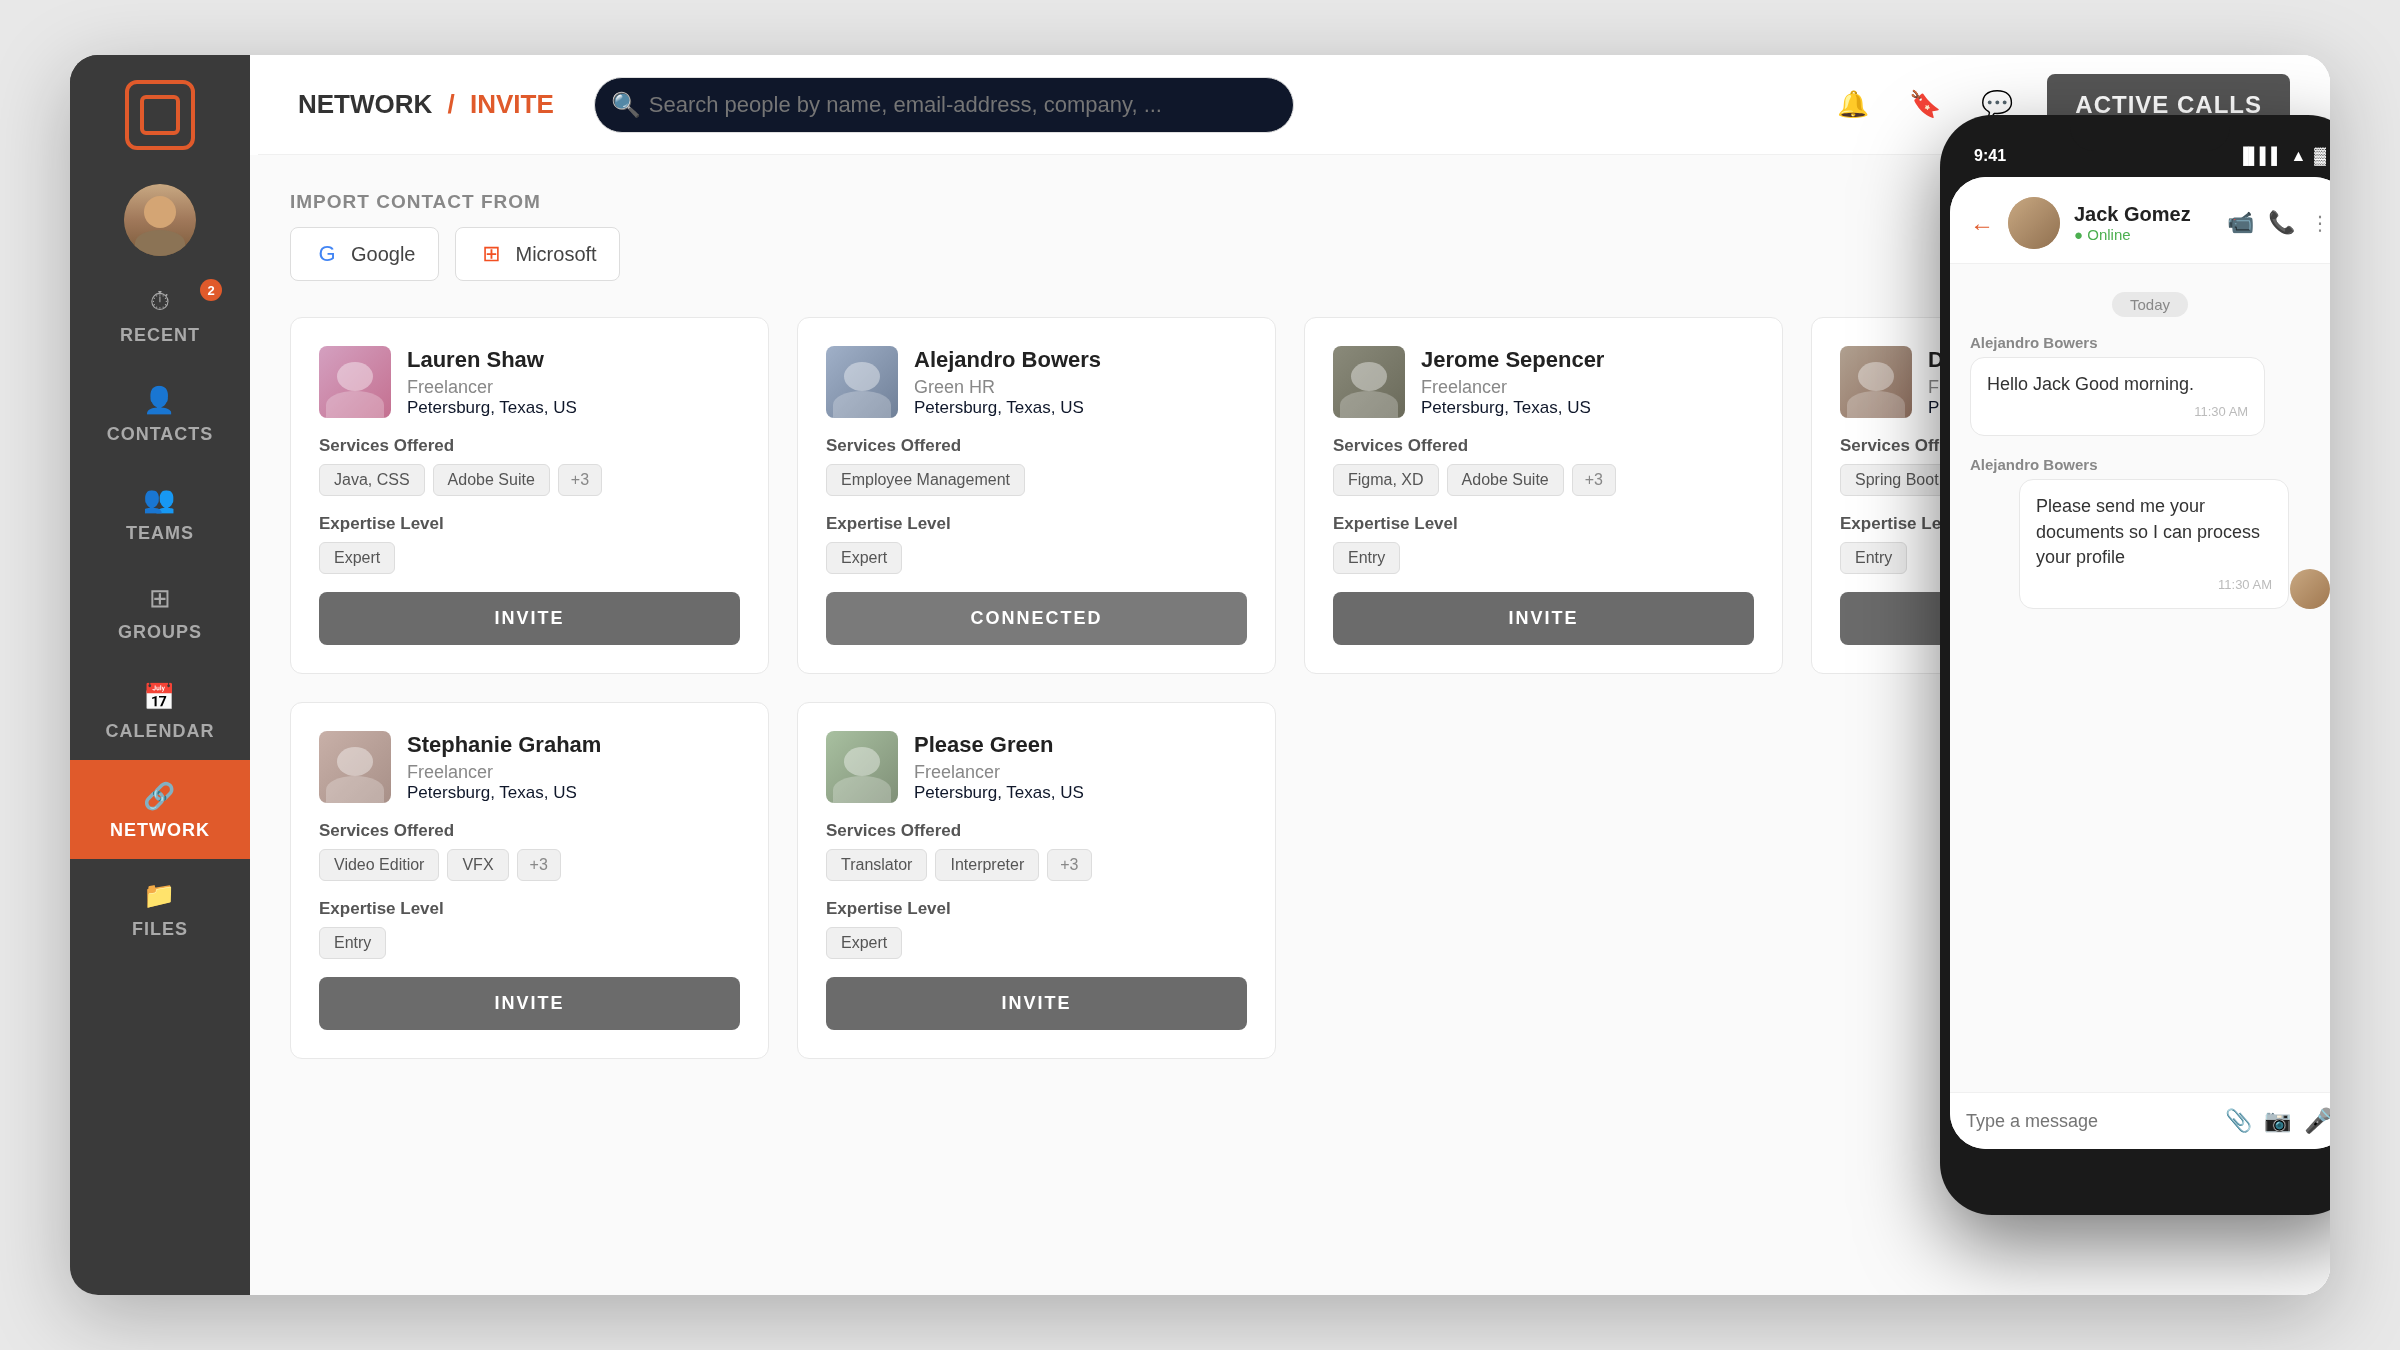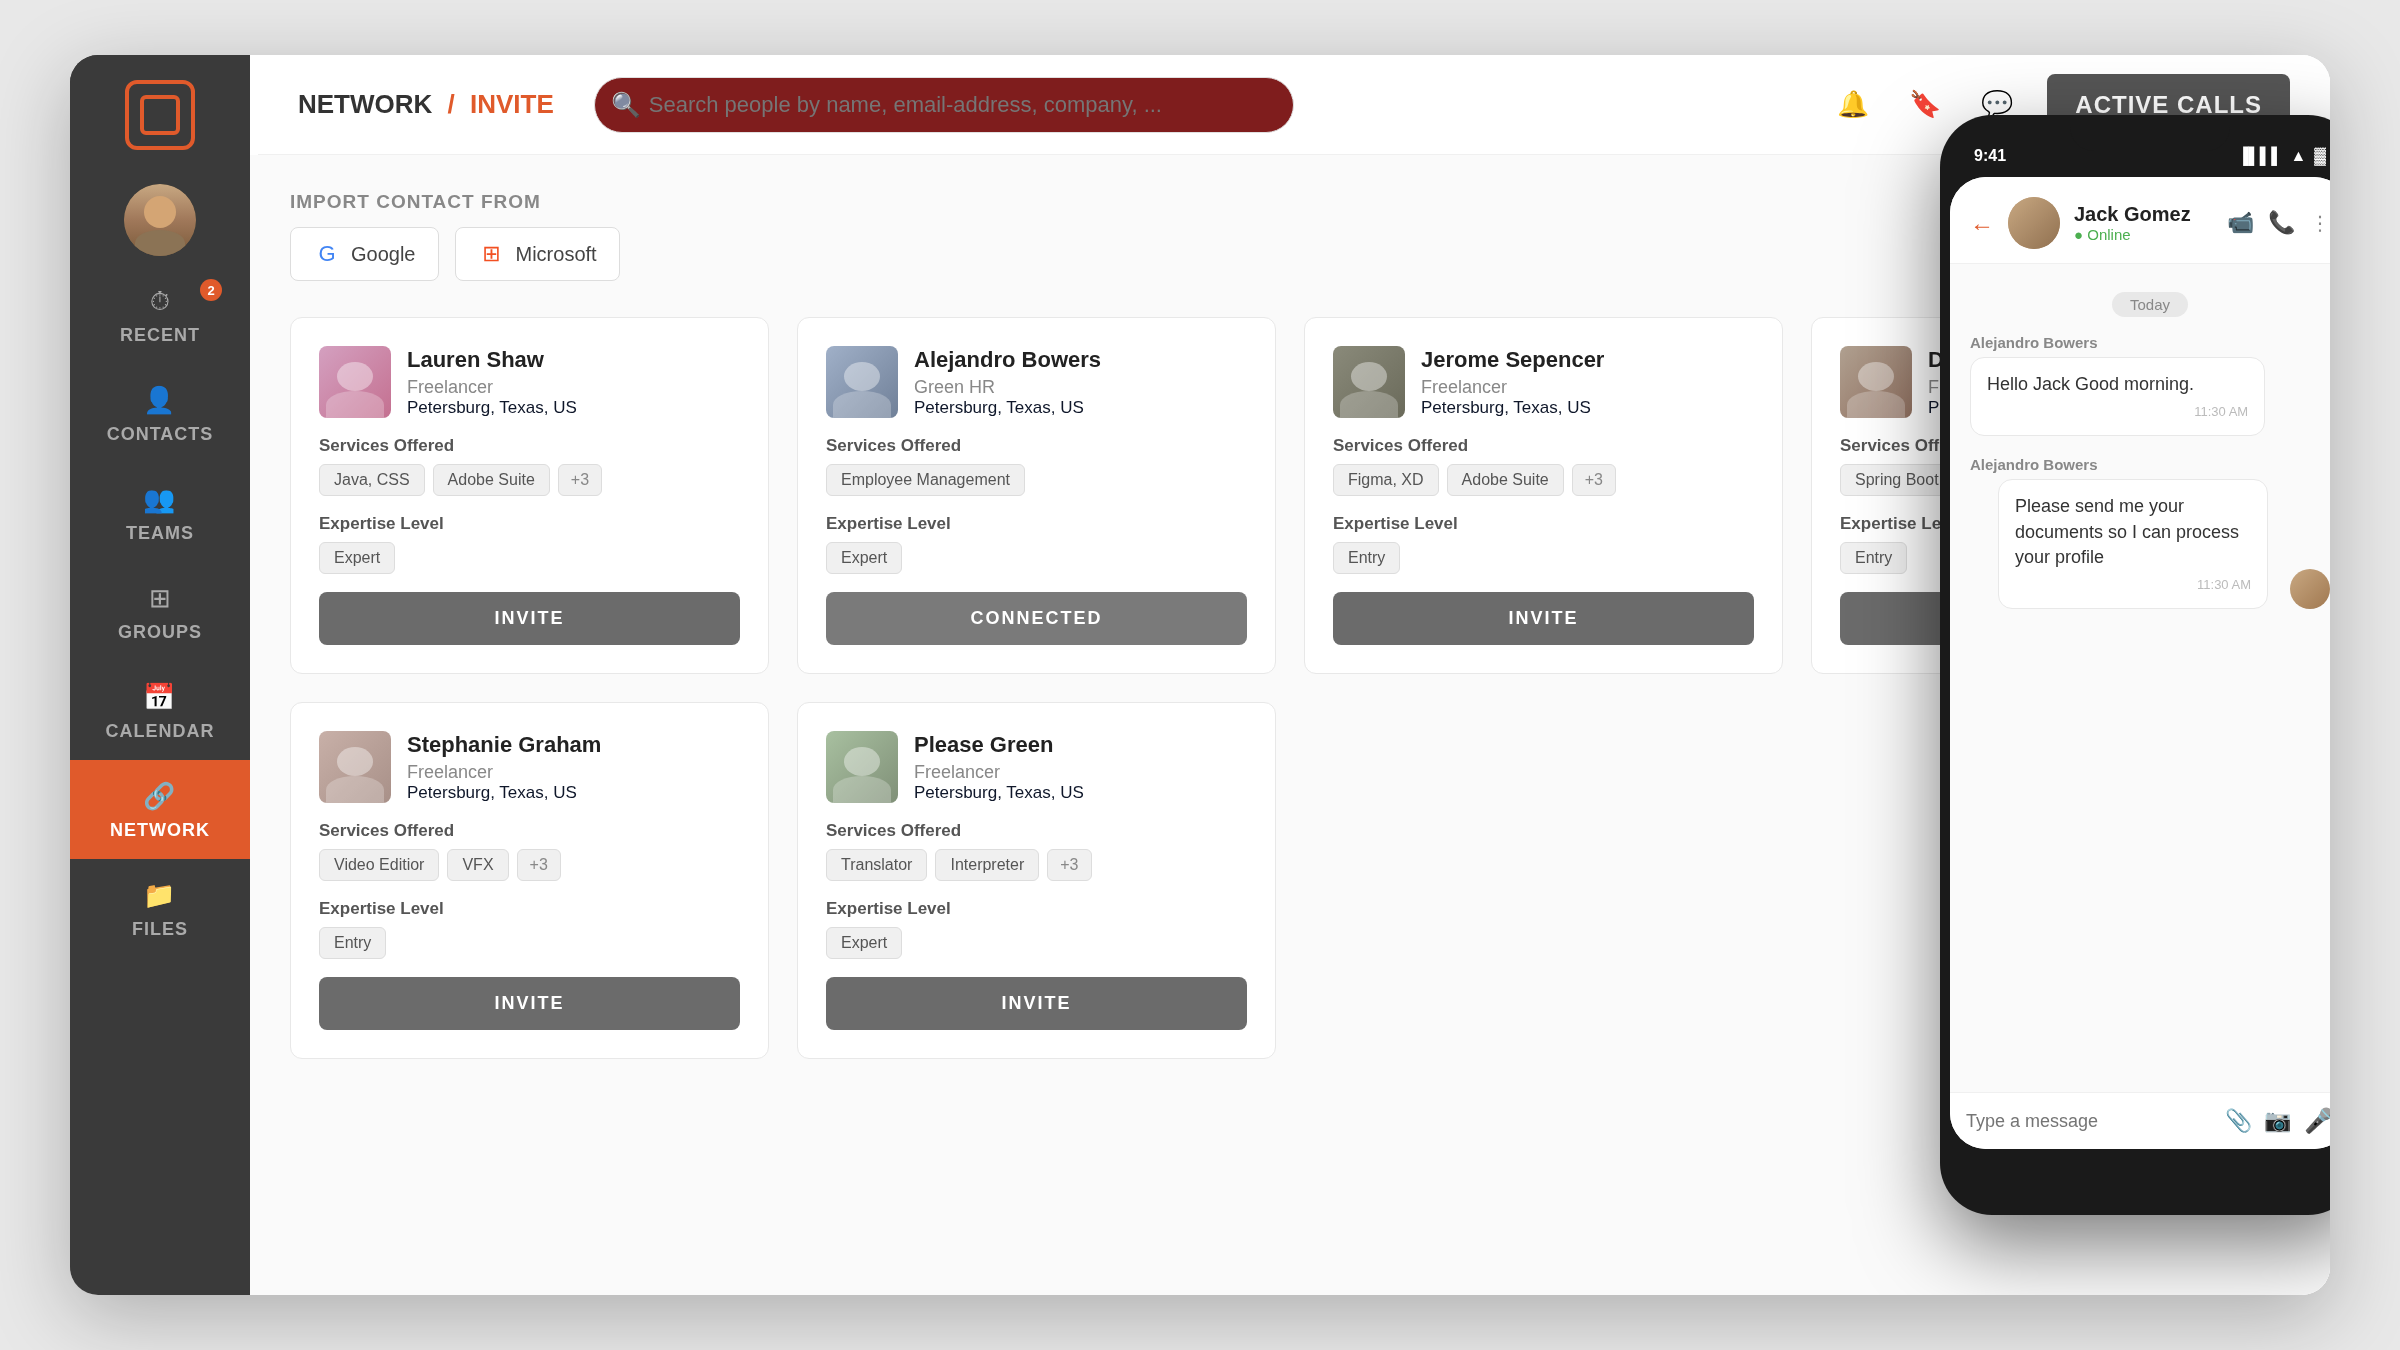--- a/index.html
+++ b/index.html
@@ -209,21 +209,21 @@
 
     .search-input {
       width: 100%;
       height: 56px;
       border: 1.5px solid #e0e0e0;
       border-radius: 30px;
       padding: 0 24px 0 54px;
       font-size: 22px;
       color: #999;
       outline: none;
-      background: #7f1d1d;
+      background: #0f172a;
     }
 
     .search-icon-wrap {
       position: absolute;
       left: 18px;
       top: 50%;
       transform: translateY(-50%);
       color: #e05a2b;
       font-size: 24px;
     }
@@ -636,21 +636,21 @@
     .message-time {
       font-size: 13px;
       color: #bbb;
       text-align: right;
       margin-top: 6px;
     }
 
     .message-with-avatar {
       display: flex;
       justify-content: flex-end;
-      gap: 22px;
+      gap: 1px;
       align-items: flex-end;
     }
 
     .message-avatar-small {
       width: 40px;
       height: 40px;
       border-radius: 50%;
       background: linear-gradient(135deg, #c8a882, #a07850);
       flex-shrink: 0;
     }

